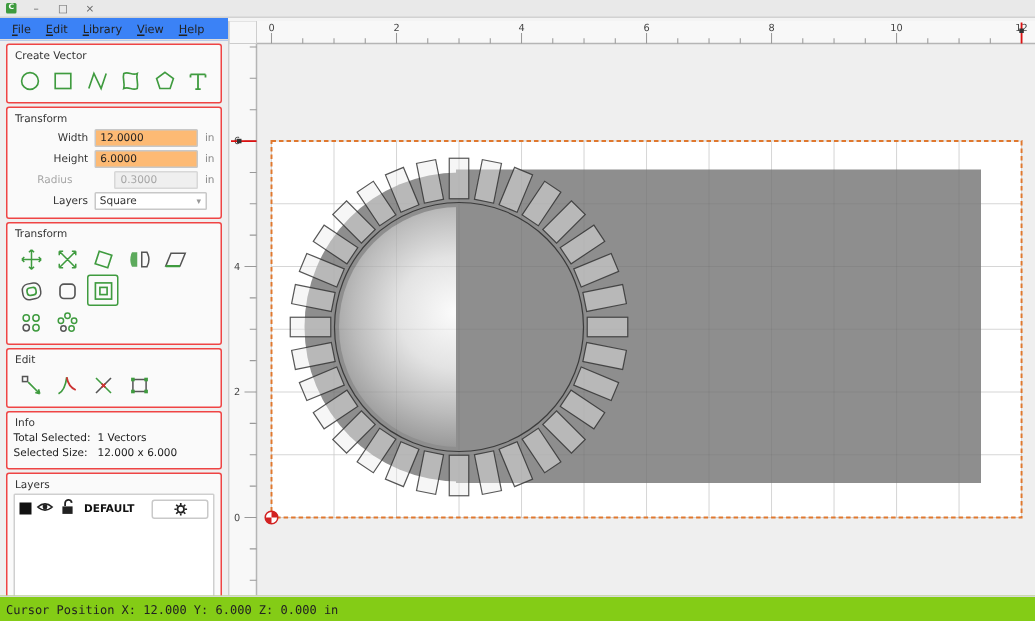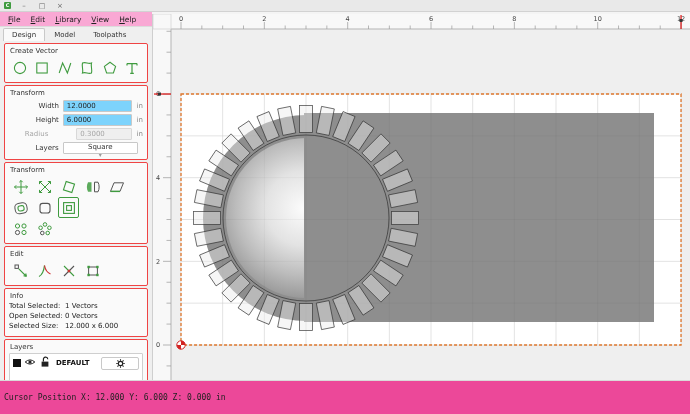--- a/index.html
+++ b/index.html
@@ -8,57 +8,57 @@
        font-size:7px;color:#333;box-shadow:0 0 4px rgba(0,0,0,.4);}
   
   .titlebar{position:absolute;top:0;left:0;right:0;height:12px;background:#e9e9e9;
             border-bottom:1px solid #d2d2d2;display:flex;align-items:center;padding:0 4px;box-sizing:border-box;}
   .app-icon{width:7px;height:7px;background:#3f9b3f;border-radius:1px;margin-right:4px;
             color:#fff;font-size:5px;line-height:7px;text-align:center;font-weight:bold;}
   .title-text{font-size:6.5px;color:#444;flex:1;white-space:nowrap;overflow:hidden;}
   .win-btn{width:18px;text-align:center;font-size:7px;color:#666;cursor:default;}
   
   .left{position:absolute;top:12px;left:0;width:152px;bottom:17px;background:#efefef;box-sizing:border-box;}
-  .menubar{height:14px;background:#f9a8d4;border-bottom:1px solid #dcdcdc;display:flex;align-items:center;padding-left:3px;}
+  .menubar{height:14px;background:#3b82f6;border-bottom:1px solid #dcdcdc;display:flex;align-items:center;padding-left:3px;}
   .menu-item{padding:0 5px;font-size:7.5px;color:#222;}
   .tabs{height:14px;display:flex;align-items:flex-end;padding-left:3px;background:#efefef;}
   .tab{padding:2px 8px;font-size:7px;color:#333;border:1px solid transparent;border-bottom:none;border-radius:2px 2px 0 0;}
   .tab.active{background:#fafafa;border-color:#c9c9c9;}
   
   .group{margin:2px 4px;border:1px solid #ef4444;border-radius:2px;background:#fafafa;padding:2px 4px 4px 4px;}
   .group-title{font-size:7px;color:#333;padding:1px 1px 2px 1px;}
   .tool-row{display:flex;align-items:center;gap:3px;padding:0 1px;}
   .tool-btn{width:19px;height:19px;display:flex;align-items:center;justify-content:center;border:1.5px solid transparent;border-radius:2px;}
   .tool-btn.selected{border-color:#3f9b3f;}
   
   .param-row{display:flex;align-items:center;height:14px;}
   .param-label{width:50px;text-align:right;padding-right:4px;color:#333;}
   .param-label.disabled{color:#a6a6a6;}
-  .param-field{width:64px;height:10px;border:1px solid #c8c8c8;background:#7dd3fc;font-size:7px;
+  .param-field{width:64px;height:10px;border:1px solid #c8c8c8;background:#fdba74;font-size:7px;
                line-height:10px;padding-left:3px;color:#222;border-radius:1px;}
   .param-field.disabled{background:#efefef;color:#a6a6a6;border-color:#d8d8d8;margin-left:24px;}
   .param-select{width:68px;height:10px;border:1px solid #c8c8c8;background:#fff;display:flex;align-items:center;
-                justify-content:space-between;padding:0 3px;border-radius:1px;flex-direction:column;}
+                justify-content:space-between;padding:0 3px;border-radius:1px;}
   .param-unit{padding-left:5px;color:#8a8a8a;}
   .chevron{color:#999;font-size:6px;}
   
   .info-row{display:flex;height:10px;}
   .info-label{width:56px;color:#222;}
   .info-value{color:#222;}
   
   .layers-list{background:#fff;border:1px solid #cfcfcf;height:80px;border-radius:1px;}
   .layer-row{display:flex;align-items:center;gap:3px;padding:2px 3px;}
   .layer-swatch{width:8px;height:8px;background:#111;}
   .layer-name{font-weight:bold;font-size:7px;color:#111;flex:1;padding-left:2px;}
   .gear-btn{width:36px;height:11px;border:1px solid #c9c9c9;border-radius:2px;background:#fff;
             display:flex;align-items:center;justify-content:center;}
   
   .canvas-pane{position:absolute;left:152px;top:14px;right:0;bottom:17px;background:#efefef;border-left:1px solid #cfcfcf;}
   
-  .statusbar{position:absolute;left:0;right:0;bottom:0;height:34px;background:#ec4899;border-top:1px solid #d9d9d9;
+  .statusbar{position:absolute;left:0;right:0;bottom:0;height:17px;background:#84cc16;border-top:1px solid #d9d9d9;
              font-family:"DejaVu Sans Mono","Liberation Mono",monospace;font-size:8px;color:#222;
              display:flex;align-items:center;padding-left:4px;white-space:pre;box-sizing:border-box;}
   svg text{font-family:"DejaVu Sans","Liberation Sans",sans-serif;}
 </style>
 </head>
 <body>
 
 <div class="app">
 
   <div class="titlebar">
@@ -69,25 +69,20 @@
   </div>
 
   <div class="left">
     <div class="menubar">
         <span class="menu-item"><u>F</u>ile</span>
         <span class="menu-item"><u>E</u>dit</span>
         <span class="menu-item"><u>L</u>ibrary</span>
         <span class="menu-item"><u>V</u>iew</span>
         <span class="menu-item"><u>H</u>elp</span>
       </div>
-    <div class="tabs">
-        <span class="tab active">Design</span>
-        <span class="tab">Model</span>
-        <span class="tab">Toolpaths</span>
-      </div>
 
     <div class="group">
       <div class="group-title">Create Vector</div>
       <div class="tool-row">
           <div class="tool-btn">
             <svg width="16" height="16" viewBox="0 0 16 16">
               <circle cx="8" cy="8" r="5.6" fill="none" stroke="#3f9b3f" stroke-width="1.1"></circle>
             </svg>
           </div>
           <div class="tool-btn">
@@ -257,24 +252,20 @@
           </div>
         </div>
     </div>
 
     <div class="group">
       <div class="group-title">Info</div>
       <div>
           <div class="info-row">
             <span class="info-label">Total Selected:</span>
                    <span class="info-value">1 Vectors</span>
-          </div>
-          <div class="info-row">
-            <span class="info-label">Open Selected:</span>
-                   <span class="info-value">0 Vectors</span>
           </div>
           <div class="info-row">
             <span class="info-label">Selected Size:</span>
                    <span class="info-value">12.000 x 6.000</span>
           </div>
         </div>
     </div>
 
     <div class="group">
       <div class="group-title">Layers</div>

